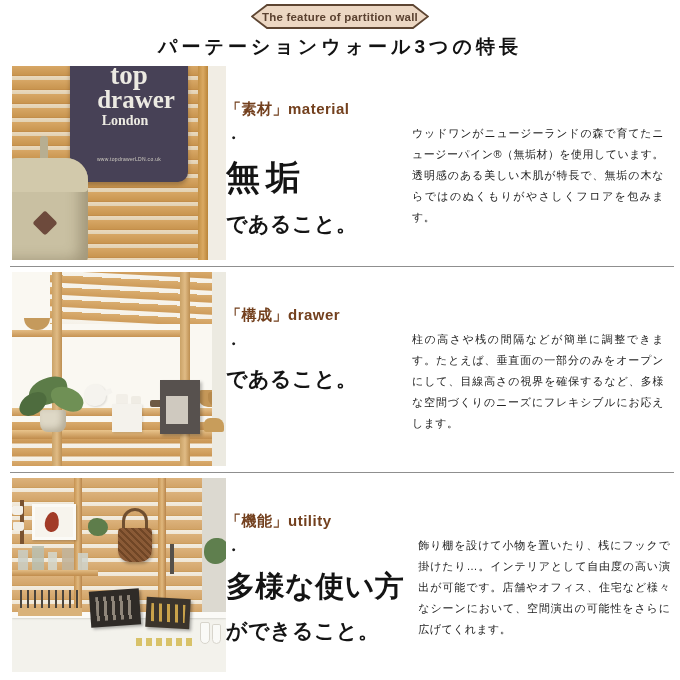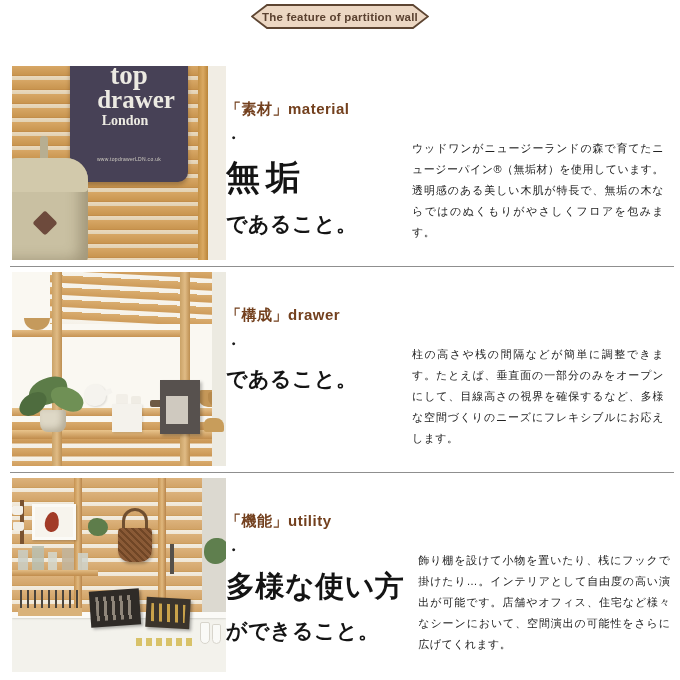--- a/index.html
+++ b/index.html
@@ -25,21 +25,21 @@
 
   .mid { width:192px; text-align:center; display:flex; flex-direction:column; align-items:flex-start; }
   .sec-label { margin-top:34px; font-size:15px; font-weight:bold; color:#73401e; letter-spacing:0.5px; }
   .sec-bullet { margin-top:12px; font-size:15px; font-weight:bold; color:#1a1a1a; line-height:14px; }
   .sec-big { margin-top:14px; font-weight:bold; color:#141414; line-height:1.1; letter-spacing:2px; white-space:nowrap; }
   .big-xl { font-size:34px; letter-spacing:6px; }
   .big-l  { font-size:29px; letter-spacing:0.5px; }
   .sec-suffix { margin-top:14px; font-size:21px; font-weight:bold; color:#141414; letter-spacing:0.5px; }
 
   .body-col { flex:1; padding-left:14px; }
-  .body-text { margin-top:72px; width:252px; font-size:11px; line-height:21px;
+  .body-text { margin-top:57px; width:252px; font-size:11px; line-height:21px;
     color:#222; letter-spacing:0.4px; text-align:justify; word-break:break-all; }
 
   
   .photo { position:relative; width:214px; height:194px; flex:0 0 214px; overflow:hidden; background:#efe8da; }
   .abs { position:absolute; }
 
   
   .slats { background:repeating-linear-gradient(180deg,
       #d7a766 0px, #c9954f 9px, #bd8746 10px, #ead9bd 10px, #e2d2b4 14px); }
   .slats-light { background:repeating-linear-gradient(180deg,
@@ -138,20 +138,21 @@
 
   <div class="badge-wrap">
     <div class="badge">
       <svg width="178" height="25">
         <polygon points="1,12.5 16,1 162,1 177,12.5 162,24 16,24" fill="#ecd7c3" stroke="#5d4532" stroke-width="1.8"></polygon>
       </svg>
       <span class="badge-label">The feature of partition wall</span>
     </div>
   </div>
 
+  <h1 class="page-title">パーテーションウォール3つの特長</h1>
 
   <div class="section sec-1">
     <div class="photo">
       <div class="abs slats p1-wall"></div>
       <div class="abs p1-post"></div>
       <div class="abs p1-wallend"></div>
       <div class="abs p1-strap"></div>
       <div class="abs p1-tote">
         <span class="tote-t1">top</span>
         <span class="tote-t2">drawer</span>

